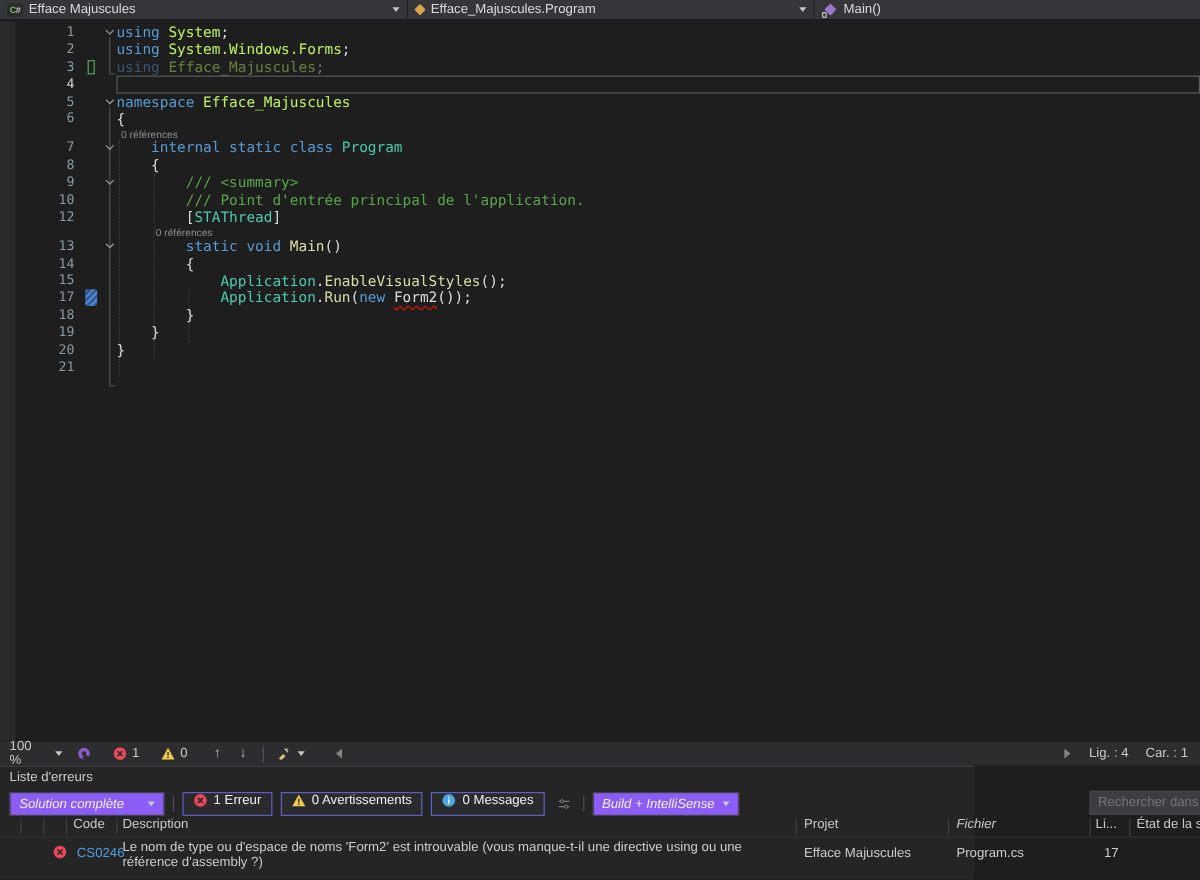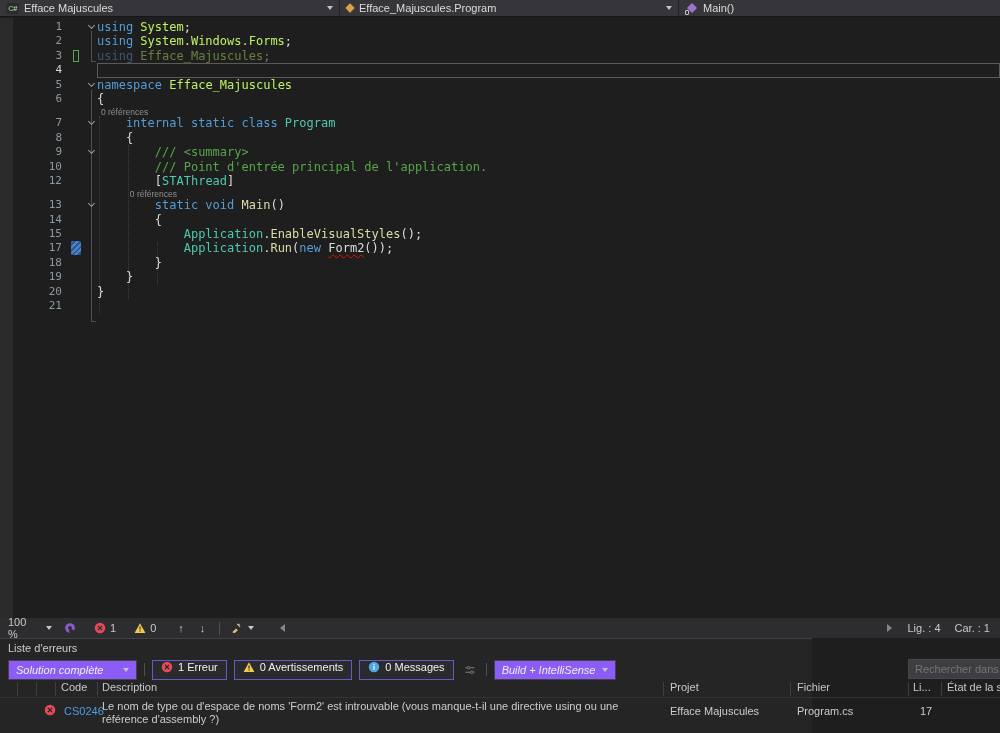--- a/index.html
+++ b/index.html
@@ -280,21 +280,21 @@
   <div class="el-header">
     <span class="hsep" style="left:17px;"></span>
     <span class="hsep" style="left:36px;"></span>
     <span class="hsep" style="left:55px;"></span>
     <span class="hcell" style="left:61px;">Code</span>
     <span class="hsep" style="left:97px;"></span>
     <span class="hcell" style="left:102px;">Description</span>
     <span class="hsep" style="left:663px;"></span>
     <span class="hcell" style="left:670px;">Projet</span>
     <span class="hsep" style="left:790px;"></span>
-    <span class="hcell" style="left:797px;">Fichier</span>
+    <span class="hcell" style="left:797px;font-style:italic;">Fichier</span>
     <span class="hsep" style="left:908px;"></span>
     <span class="hcell" style="left:913px;">Li...</span>
     <span class="hsep" style="left:941px;"></span>
     <span class="hcell" style="left:947px;">État de la su</span>
   </div>
 
   <div class="el-row">
     <svg class="icon-12 rcell" style="left:44px; top:6px;" viewBox="0 0 16 16">
         <circle cx="8" cy="8" r="7" fill="#E9485B"></circle>
         <path d="M5.2 5.2l5.6 5.6M10.8 5.2l-5.6 5.6" stroke="#252526" stroke-width="1.7"></path>

